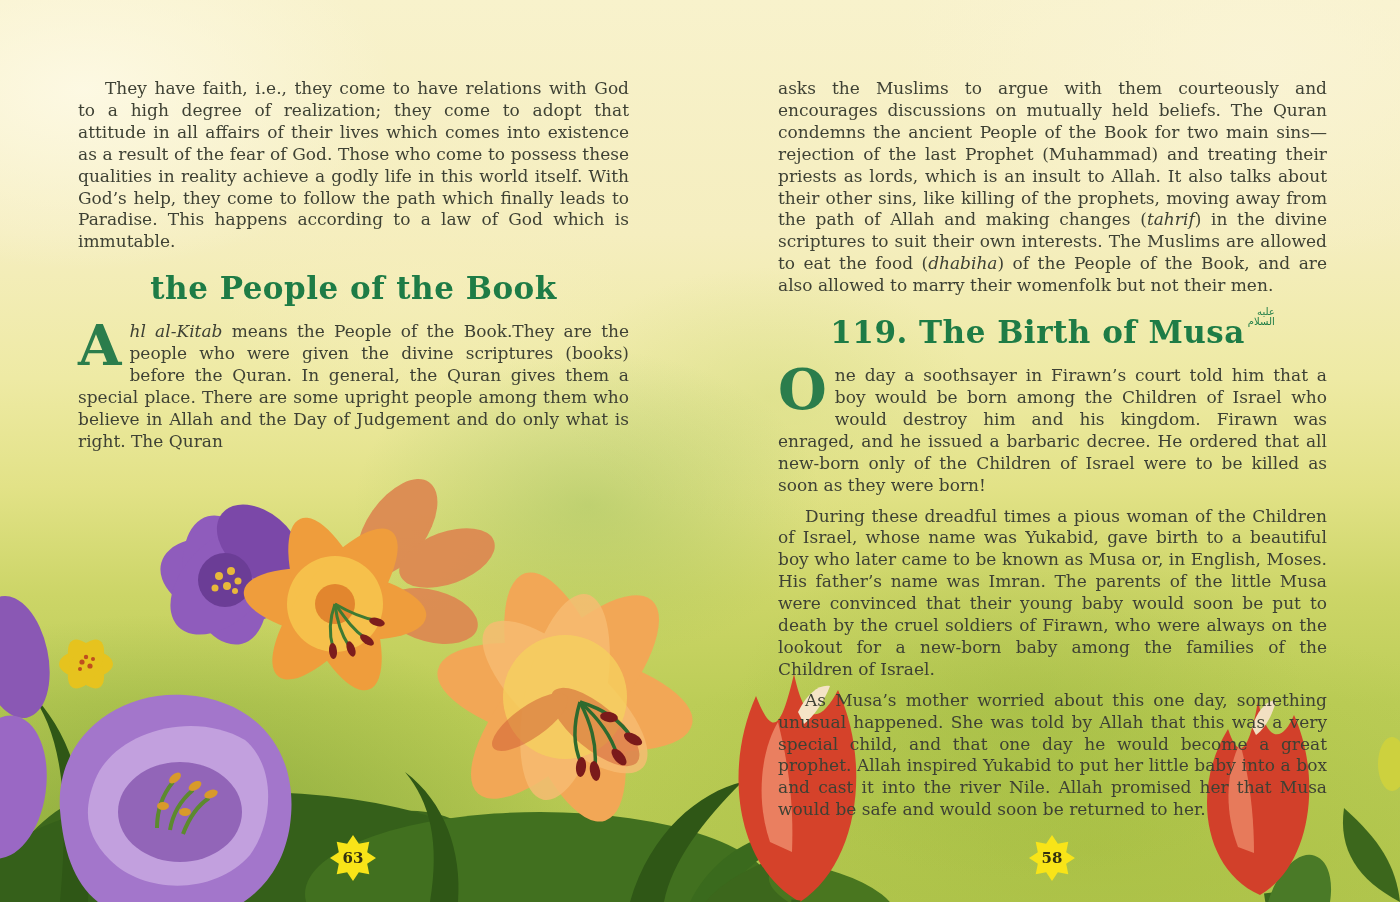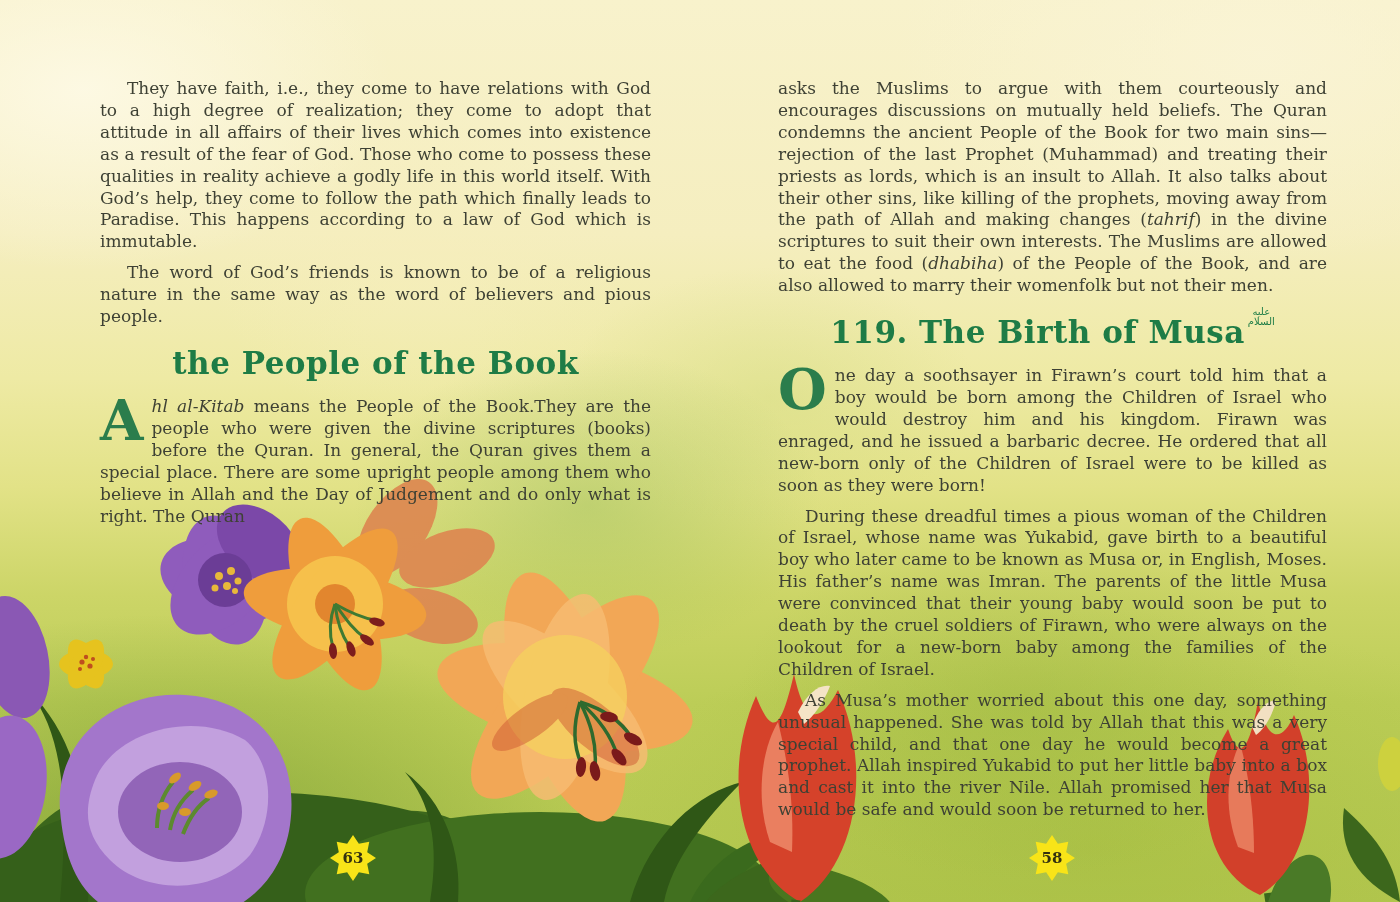--- a/index.html
+++ b/index.html
@@ -12,37 +12,38 @@
       radial-gradient(ellipse 360px 240px at 42% 56%, rgba(148,188,88,0.42), rgba(148,188,88,0) 65%),
       radial-gradient(ellipse 320px 200px at 55% 44%, rgba(205,216,120,0.4), rgba(205,216,120,0) 65%),
       radial-gradient(ellipse 420px 260px at 73% 78%, rgba(150,178,60,0.35), rgba(150,178,60,0) 68%),
       radial-gradient(ellipse 620px 360px at 12% 96%, rgba(104,146,42,0.6), rgba(104,146,42,0) 70%),
       radial-gradient(ellipse 700px 330px at 78% 94%, rgba(163,188,62,0.55), rgba(163,188,62,0) 72%),
       linear-gradient(180deg,#f8f2cc 0%,#f5eebf 26%,#eeeaa4 42%,#e2e287 54%,#ccd567 66%,#bccd57 78%,#b4c750 100%);
     font-family:"DejaVu Serif", serif;
   }
   .flowers{position:absolute;left:0;bottom:0;width:1400px;height:450px;}
   .col{position:absolute;top:78px;z-index:2;}
-  .col-left{left:78px;width:551px;margin-left:22px;}
+  .col-left{left:78px;width:551px;}
   .col-right{left:778px;width:549px;}
   p.body{
     margin:0 0 9px 0;font-size:17px;line-height:21.9px;color:#3e4134;
     text-align:justify;text-indent:27px;
   }
   p.lead{text-indent:0;}
   .heading{
     margin:16px 0 13px 0;text-align:center;color:#1e7c46;font-weight:bold;
     font-size:31px;line-height:39px;letter-spacing:0.5px;
   }
   .heading .hline{display:block;}
   .honorific{
     display:inline-flex;flex-direction:column;vertical-align:top;
     font-family:"DejaVu Sans", sans-serif;font-size:10px;line-height:10px;
     color:#1e7c46;margin-left:3px;transform:translateY(-6px);font-weight:normal;
     text-align:center;
+    align-items:flex-end;
   }
   .dropcap{
     float:left;font-size:56px;line-height:45px;color:#2b7d4c;font-weight:bold;
     margin:2px 8px 0 0;
   }
   .badge{position:absolute;width:46px;height:46px;z-index:3;}
   .badge svg{position:absolute;left:0;top:0;}
   .badge .num{
     position:absolute;left:0;top:0;width:46px;height:46px;display:flex;
     align-items:center;justify-content:center;font-size:15px;font-weight:bold;
@@ -198,21 +199,20 @@
       <path d="M-20,60 C-34,24 -32,-16 -18,-44 C-8,-8 -4,30 -4,66 Z" fill="#ee8e6c" opacity="0.75"></path>
       <path d="M-6,-60 C0,-78 10,-88 18,-86 C14,-70 6,-58 -2,-52 Z" fill="#f2e0c2"></path>
     </g>
 
     <path d="M1400,450 C1358,428 1338,398 1344,356 C1380,388 1396,414 1400,450 Z" fill="#3c671c"></path>
     <ellipse cx="1392" cy="312" rx="14" ry="27" fill="#cdd13e"></ellipse>
   </svg>
 
   <div class="col col-left">
     <p class="body"><span>They have faith, i.e., they come to have relations with God to a high degree of realization; they come to adopt that attitude in all affairs of their lives which comes into existence as a result of the fear of God. Those who come to possess these qualities in reality achieve a godly life in this world itself. With God’s help, they come to follow the path which finally leads to Paradise. This happens according to a law of God which is immutable.</span></p>
-    <p class="body"><span>The word of God’s friends is known to be of a religious nature in the same way as the word of believers and pious people.</span></p>
     <div class="heading">
       <span class="hline">the People of the Book</span>
     </div>
     <p class="body lead">
       <span class="dropcap">A</span><span><i>hl al-Kitab</i><span> means the People of the Book.They are the people who were given the divine scriptures (books) before the Quran. In general, the Quran gives them a special place. There are some upright people among them who believe in Allah and the Day of Judgement and do only what is right. The Quran</span></span>
     </p>
   </div>
 
   <div class="col col-right">
     <p class="body lead"><span>asks the Muslims to argue with them courteously and encourages discussions on mutually held beliefs. The Quran condemns the ancient People of the Book for two main sins—rejection of the last Prophet (Muhammad) and treating their priests as lords, which is an insult to Allah. It also talks about their other sins, like killing of the prophets, moving away from the path of Allah and making changes (</span><i>tahrif</i><span>) in the divine scriptures to suit their own interests. The Muslims are allowed to eat the food (</span><i>dhabiha</i><span>) of the People of the Book, and are also allowed to marry their womenfolk but not their men.</span></p>

